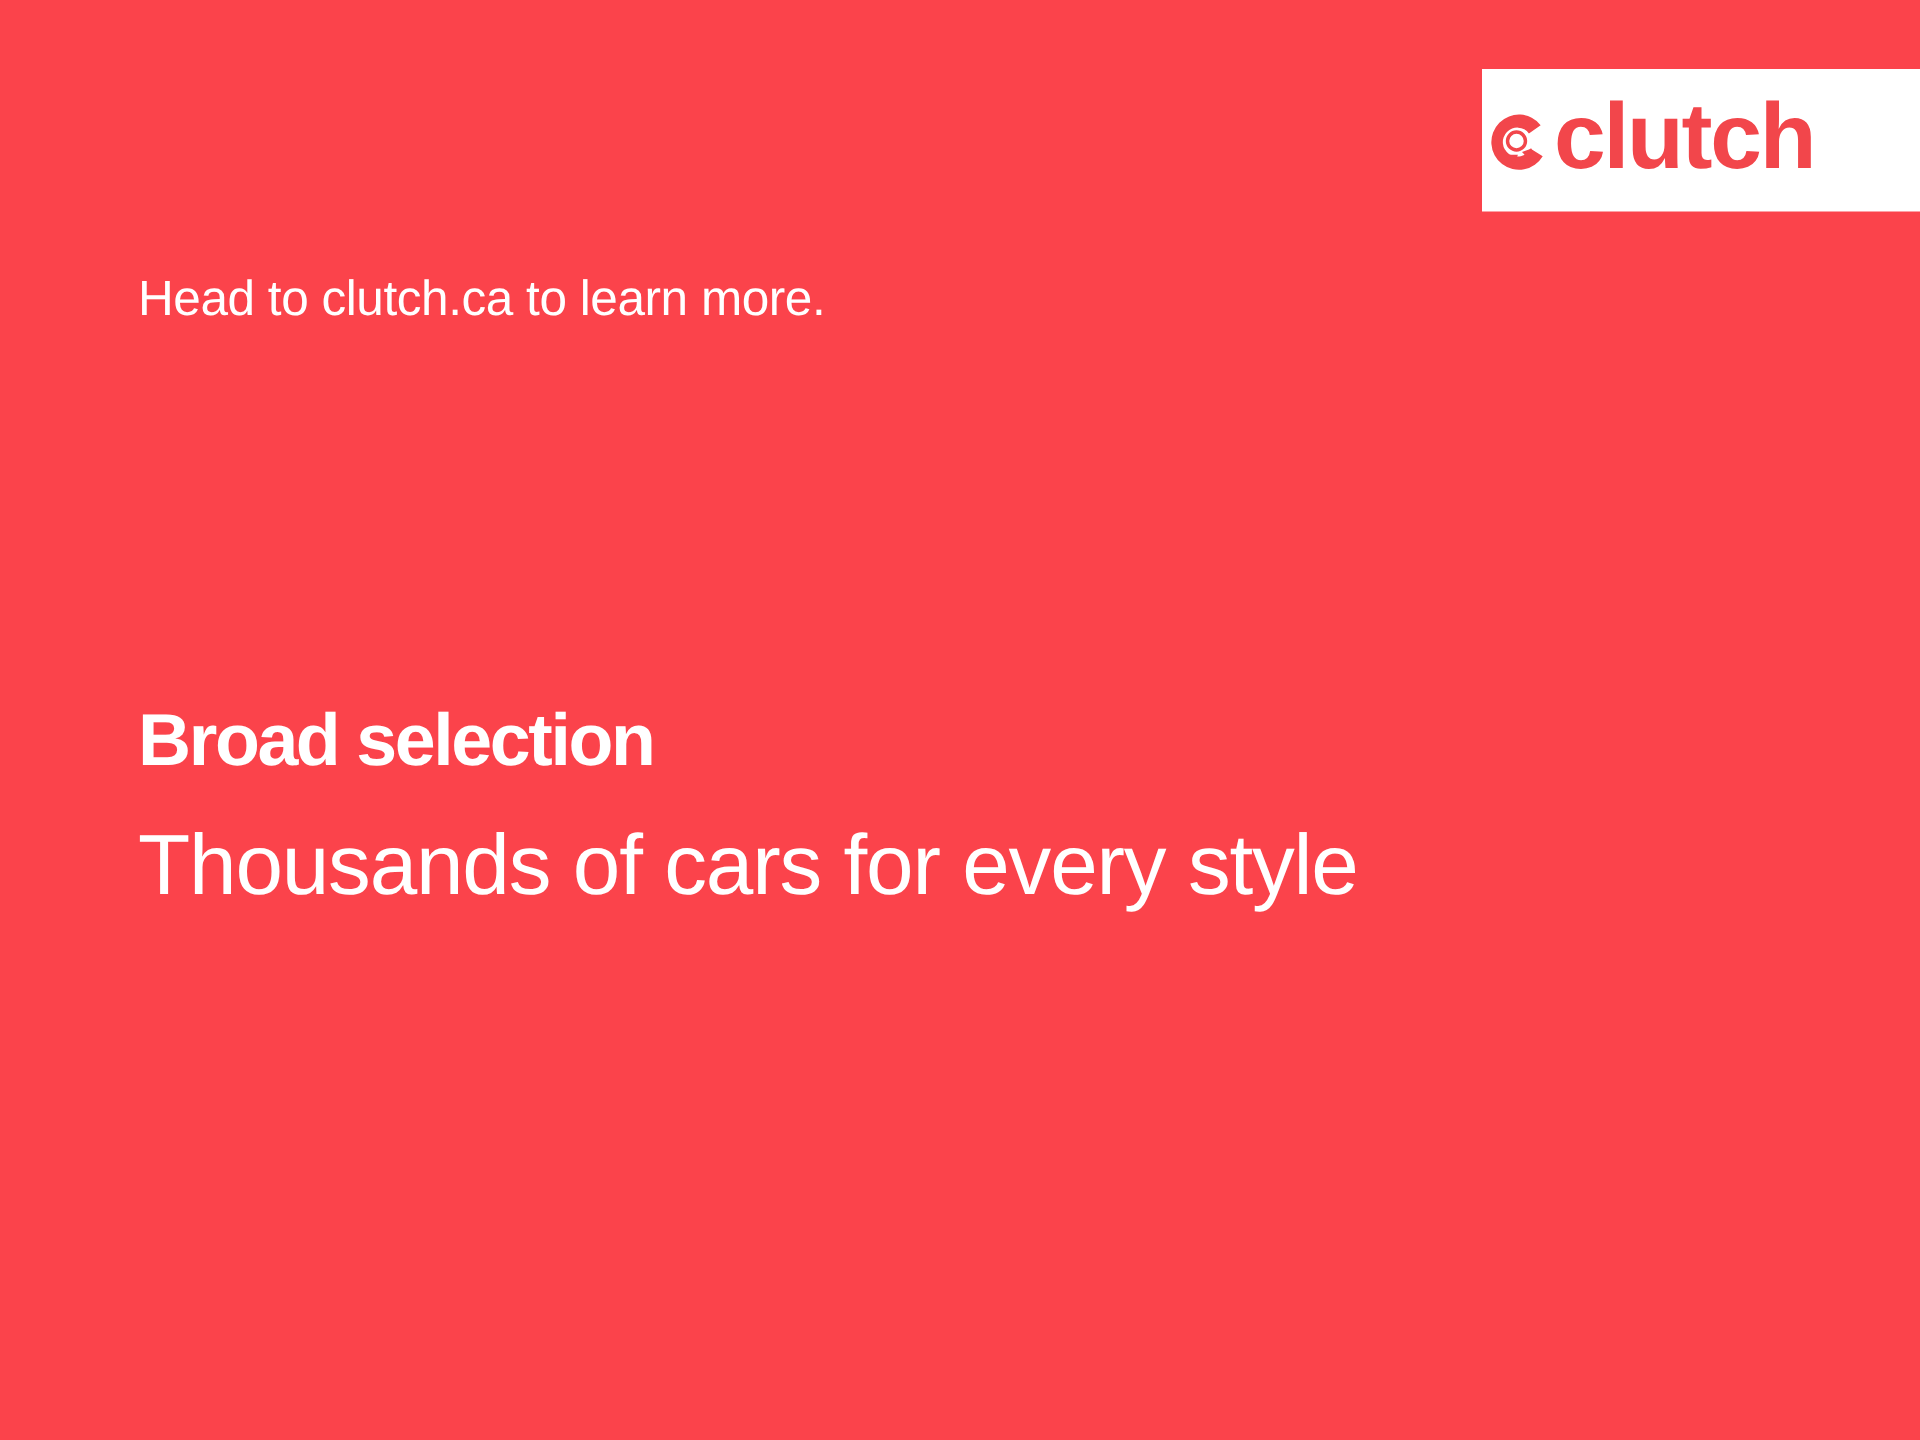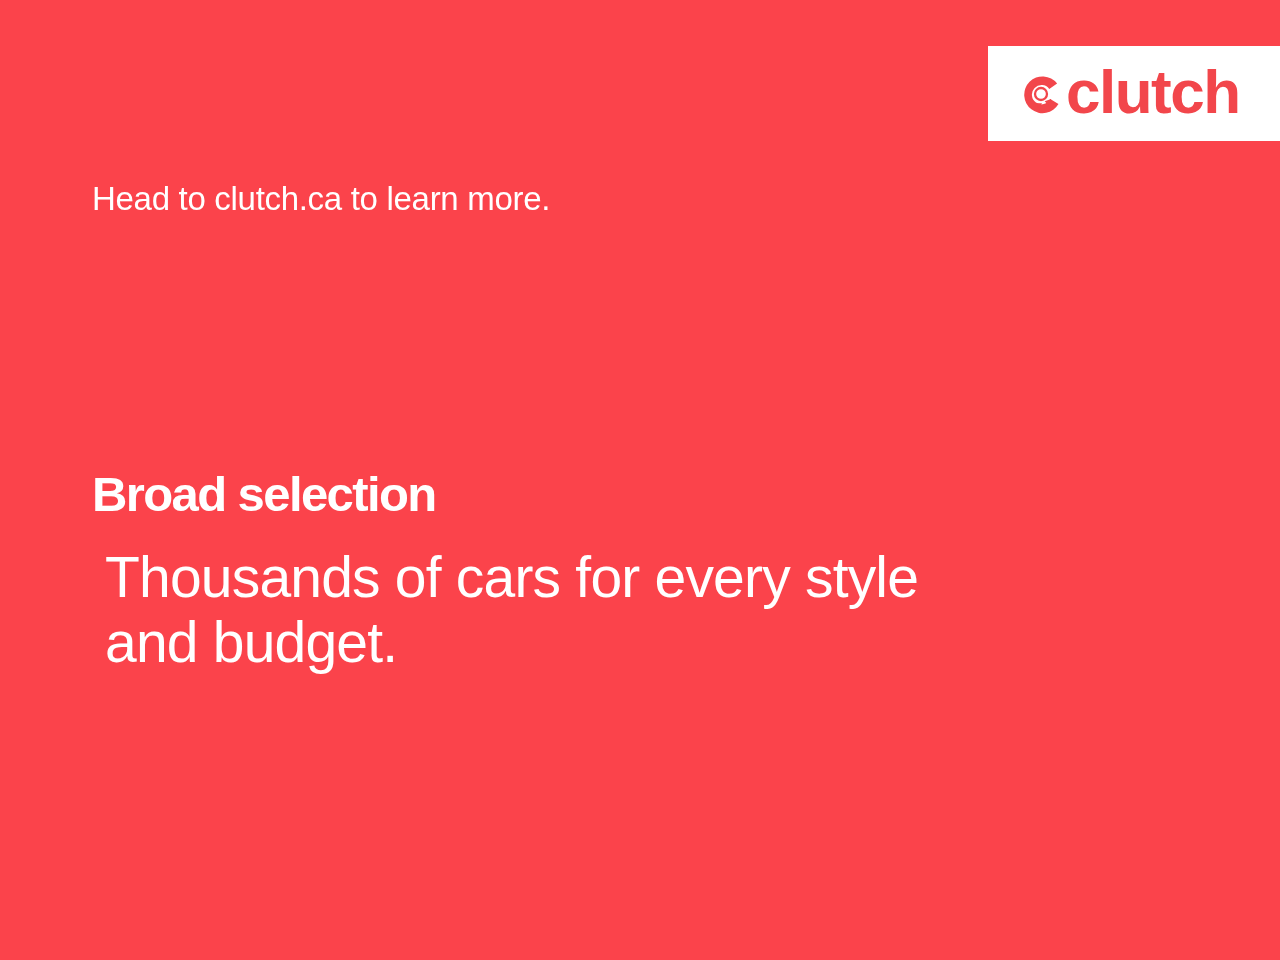--- a/index.html
+++ b/index.html
@@ -25,21 +25,20 @@
   
   #logo-badge {
     position: absolute;
     left: 988px;
     top: 46px;
     width: 292px;
     height: 95px;
     background: #ffffff;
     display: flex;
     align-items: center;
-    padding-left: 30px;
     box-sizing: border-box;
   }
   #logo-lockup {
     display: flex;
     align-items: center;
     height: 60px;
   }
   #logo-mark {
     display: block;
     width: 46px;
@@ -90,21 +89,20 @@
     width: 960px;
     font-size: 57px;
     font-weight: normal;
     color: #ffffff;
     letter-spacing: -0.8px;
     line-height: 65px;
   }
   #subtitle .line {
     display: block;
     white-space: nowrap;
-    margin-left: 13px;
   }
 </style>
 </head>
 <body>
 
 <div id="slide">
 
   <div id="logo-badge">
     <div id="logo-lockup">
       <svg id="logo-mark" viewBox="0 0 100 100" aria-hidden="true">
@@ -119,16 +117,15 @@
       <span id="logo-wordmark">clutch</span>
     </div>
   </div>
 
   <div id="tagline">Head to clutch.ca to learn more.</div>
 
   <h1 id="headline">Broad selection</h1>
 
   <div id="subtitle">
     <span class="line">Thousands of cars for every style</span>
-    <span class="line">and budget.</span>
   </div>
 
 </div>
 
 </body></html>

